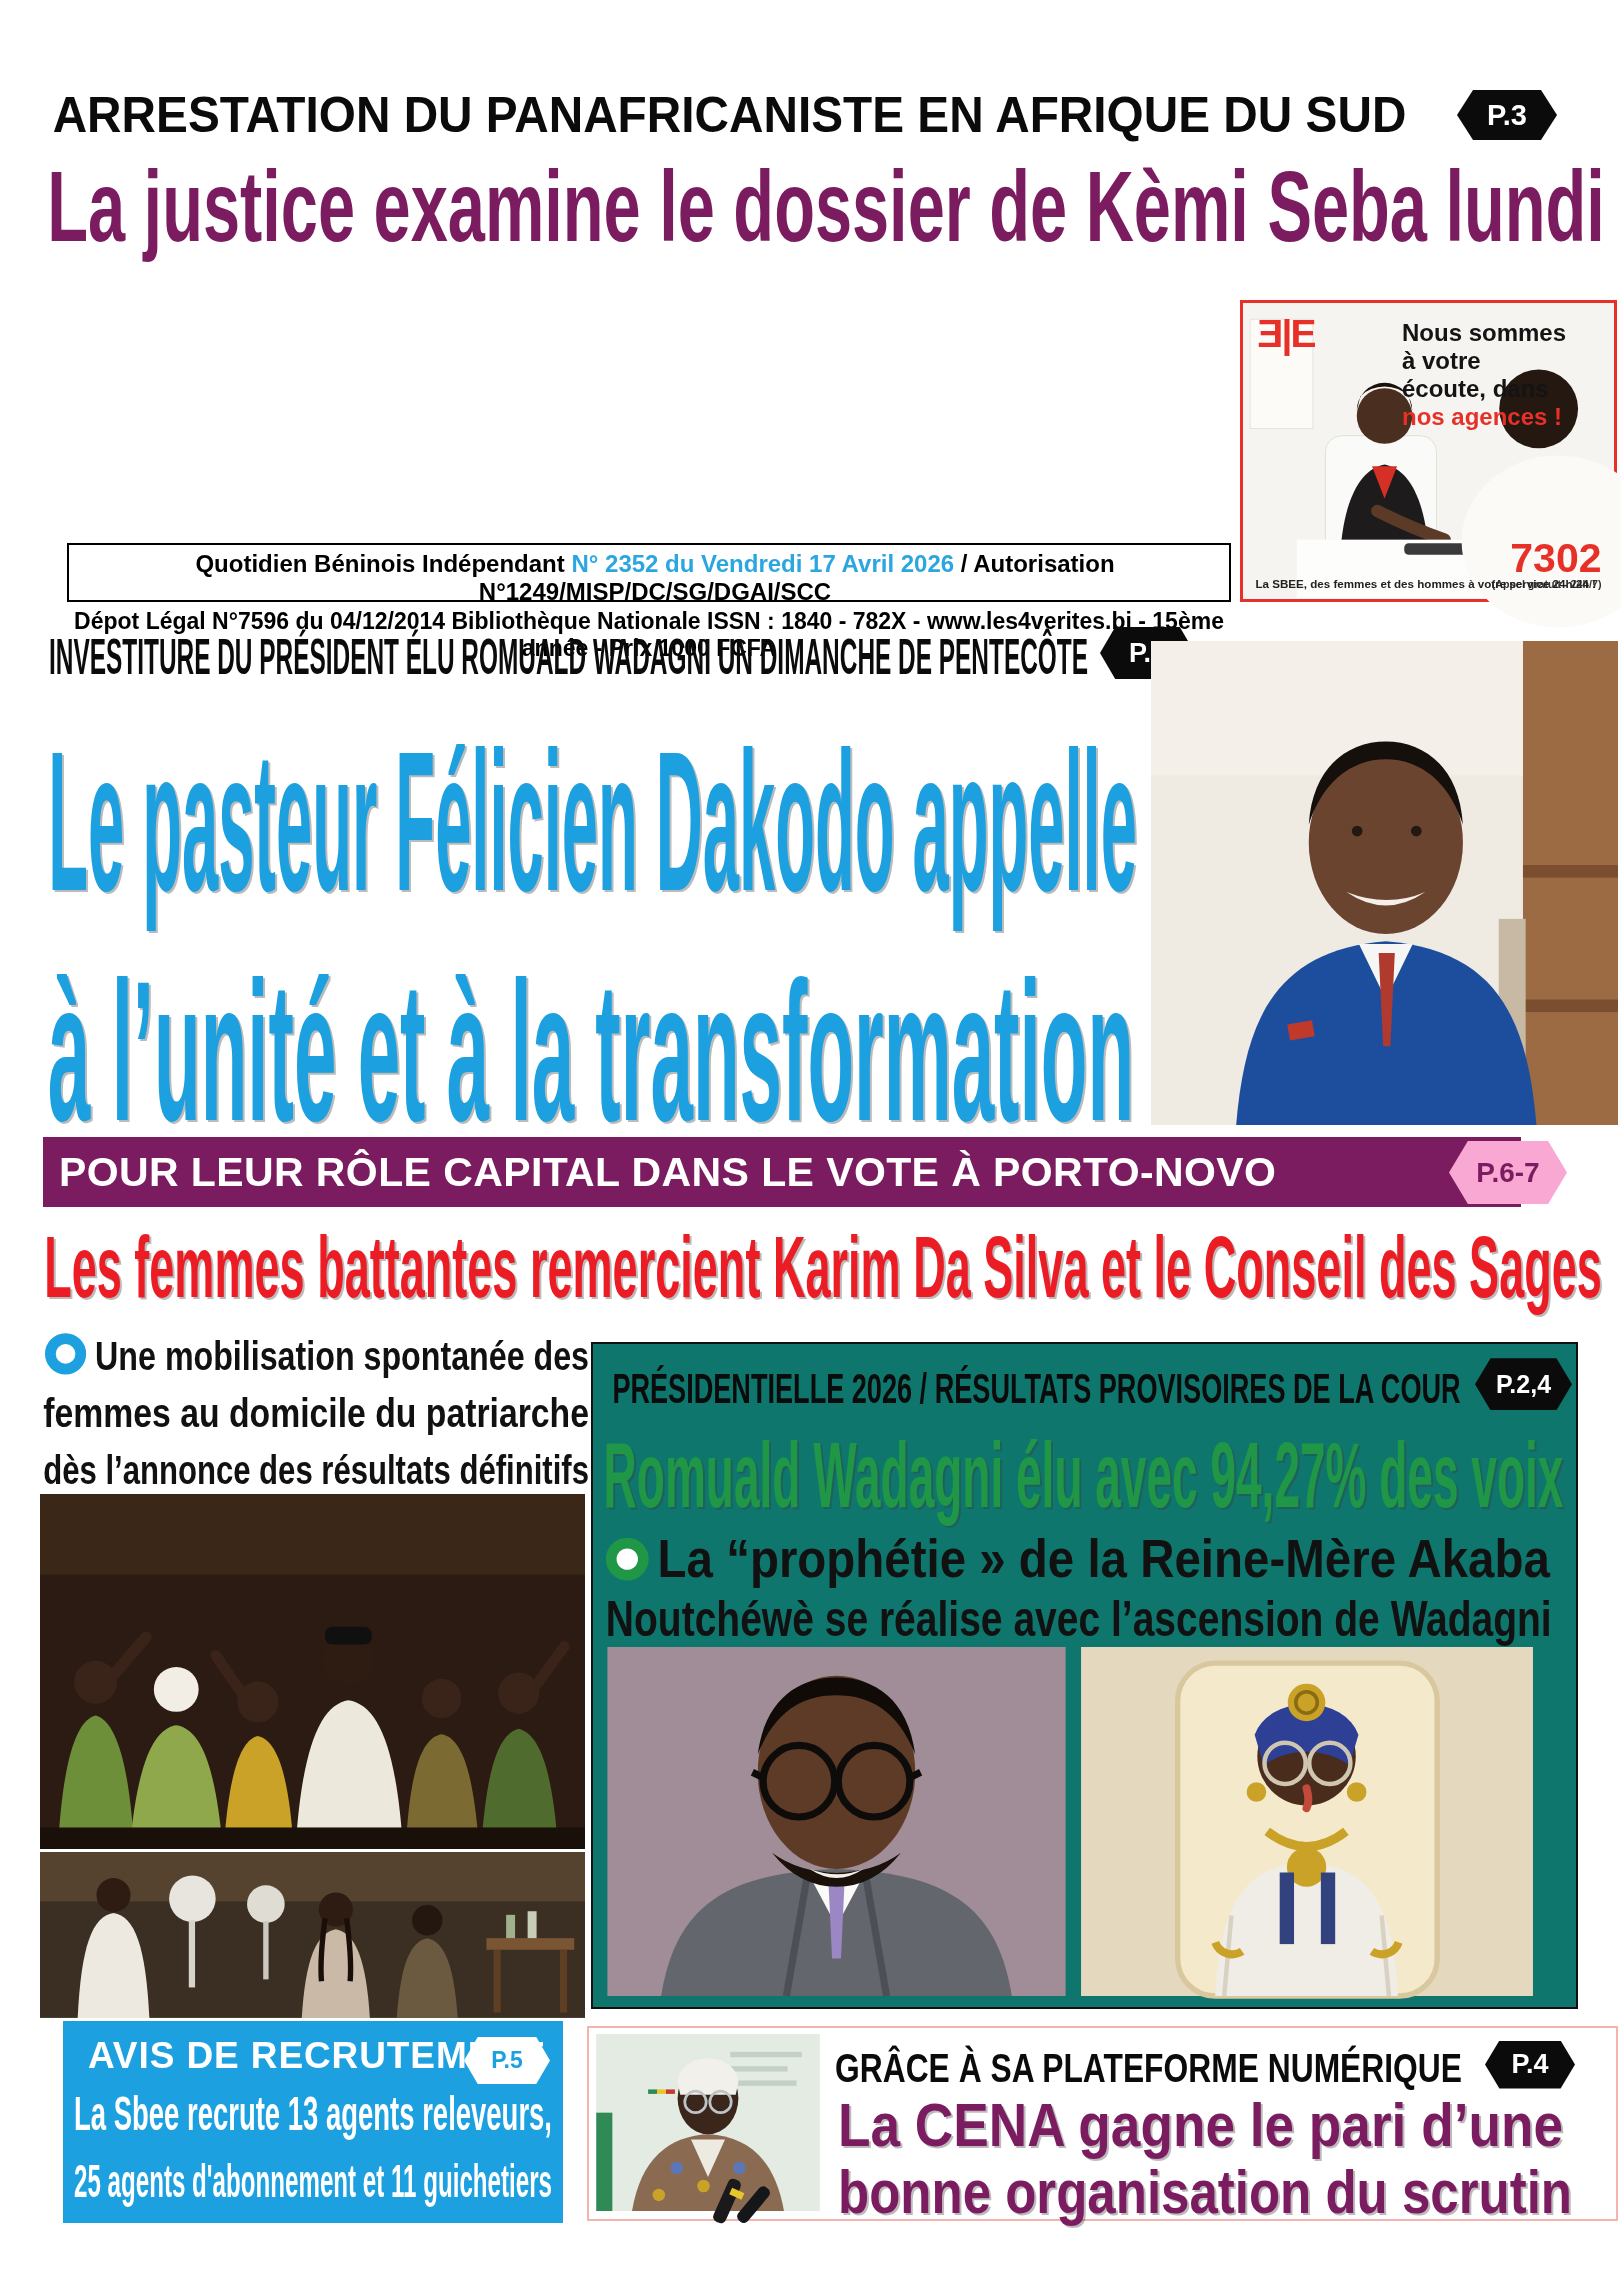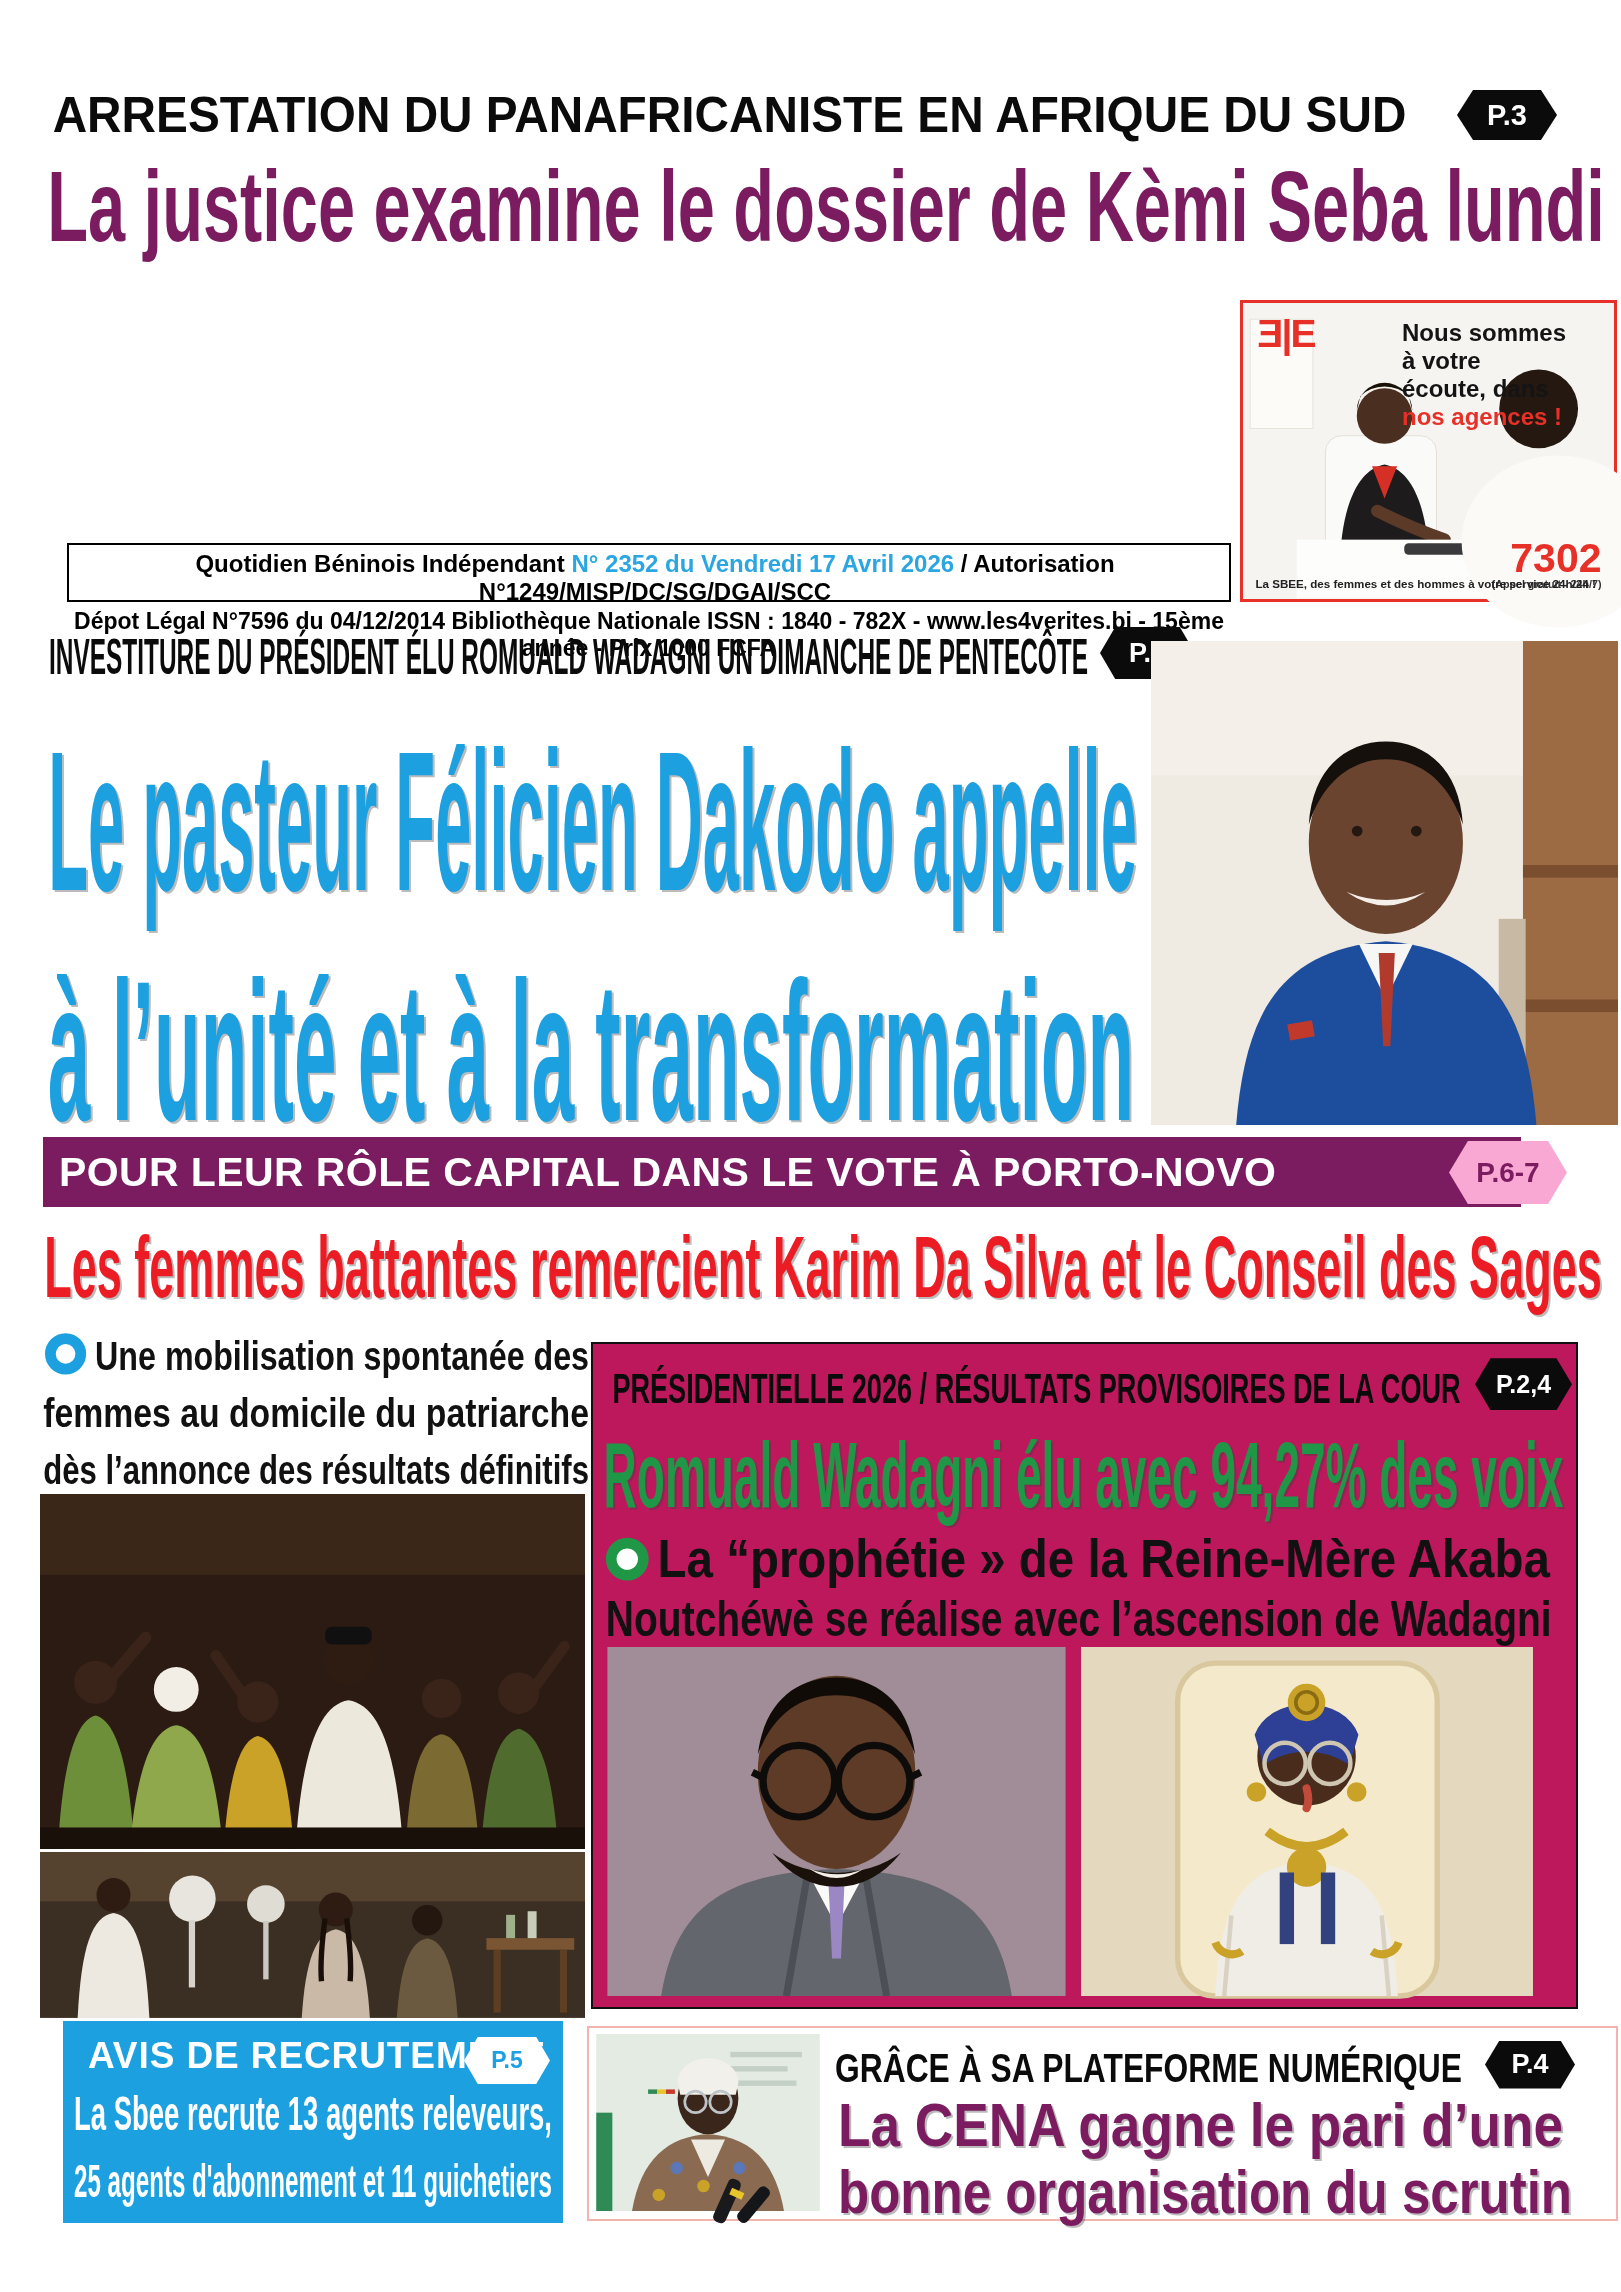--- a/index.html
+++ b/index.html
@@ -19,21 +19,21 @@
   .blueDate{color:#2BA6E0;}
   .purpleBar{background:#7A1C5F;color:#fff;font-weight:bold;font-size:41px;
              line-height:70px;padding-left:16px;letter-spacing:0.4px;}
   .adBox{border:3.6px solid #E63028;background:#F6F4F1;}
   .adText{position:absolute;left:159px;top:16px;font-weight:bold;font-size:24px;line-height:28px;color:#141414;}
   .adText .red{color:#E63028;}
   .adFooter{position:absolute;left:12.5px;bottom:9px;font-size:11.6px;font-weight:bold;color:#222;}
   .adPhone{position:absolute;right:12.5px;bottom:23px;font-size:41px;font-weight:bold;color:#E63028;line-height:36px;}
   .adPhoneSub{position:absolute;right:12.5px;bottom:9px;font-size:10.7px;font-weight:bold;color:#333;}
   .sbee{position:absolute;left:14.3px;top:9px;color:#E63028;font-weight:bold;font-size:39px;letter-spacing:-1.8px;}
-  .creamBox{background:#be185d;border:2.7px solid #111;}
+  .creamBox{background:#0f766e;border:2.7px solid #111;}
   .blueBox{background:#1CA0E0;}
   .avisTitle{position:absolute;left:25px;top:14.3px;color:#fff;font-weight:bold;font-size:37px;letter-spacing:0.9px;}
   .cenaBox{background:#fff;border:2.7px solid #F2B4AC;}
 </style>
 </head>
 <body>
 
 <div class="page">
 
   <svg class="abs" style="left:49px;top:84px" width="1361" height="57" viewBox="0 0 1520 64">

